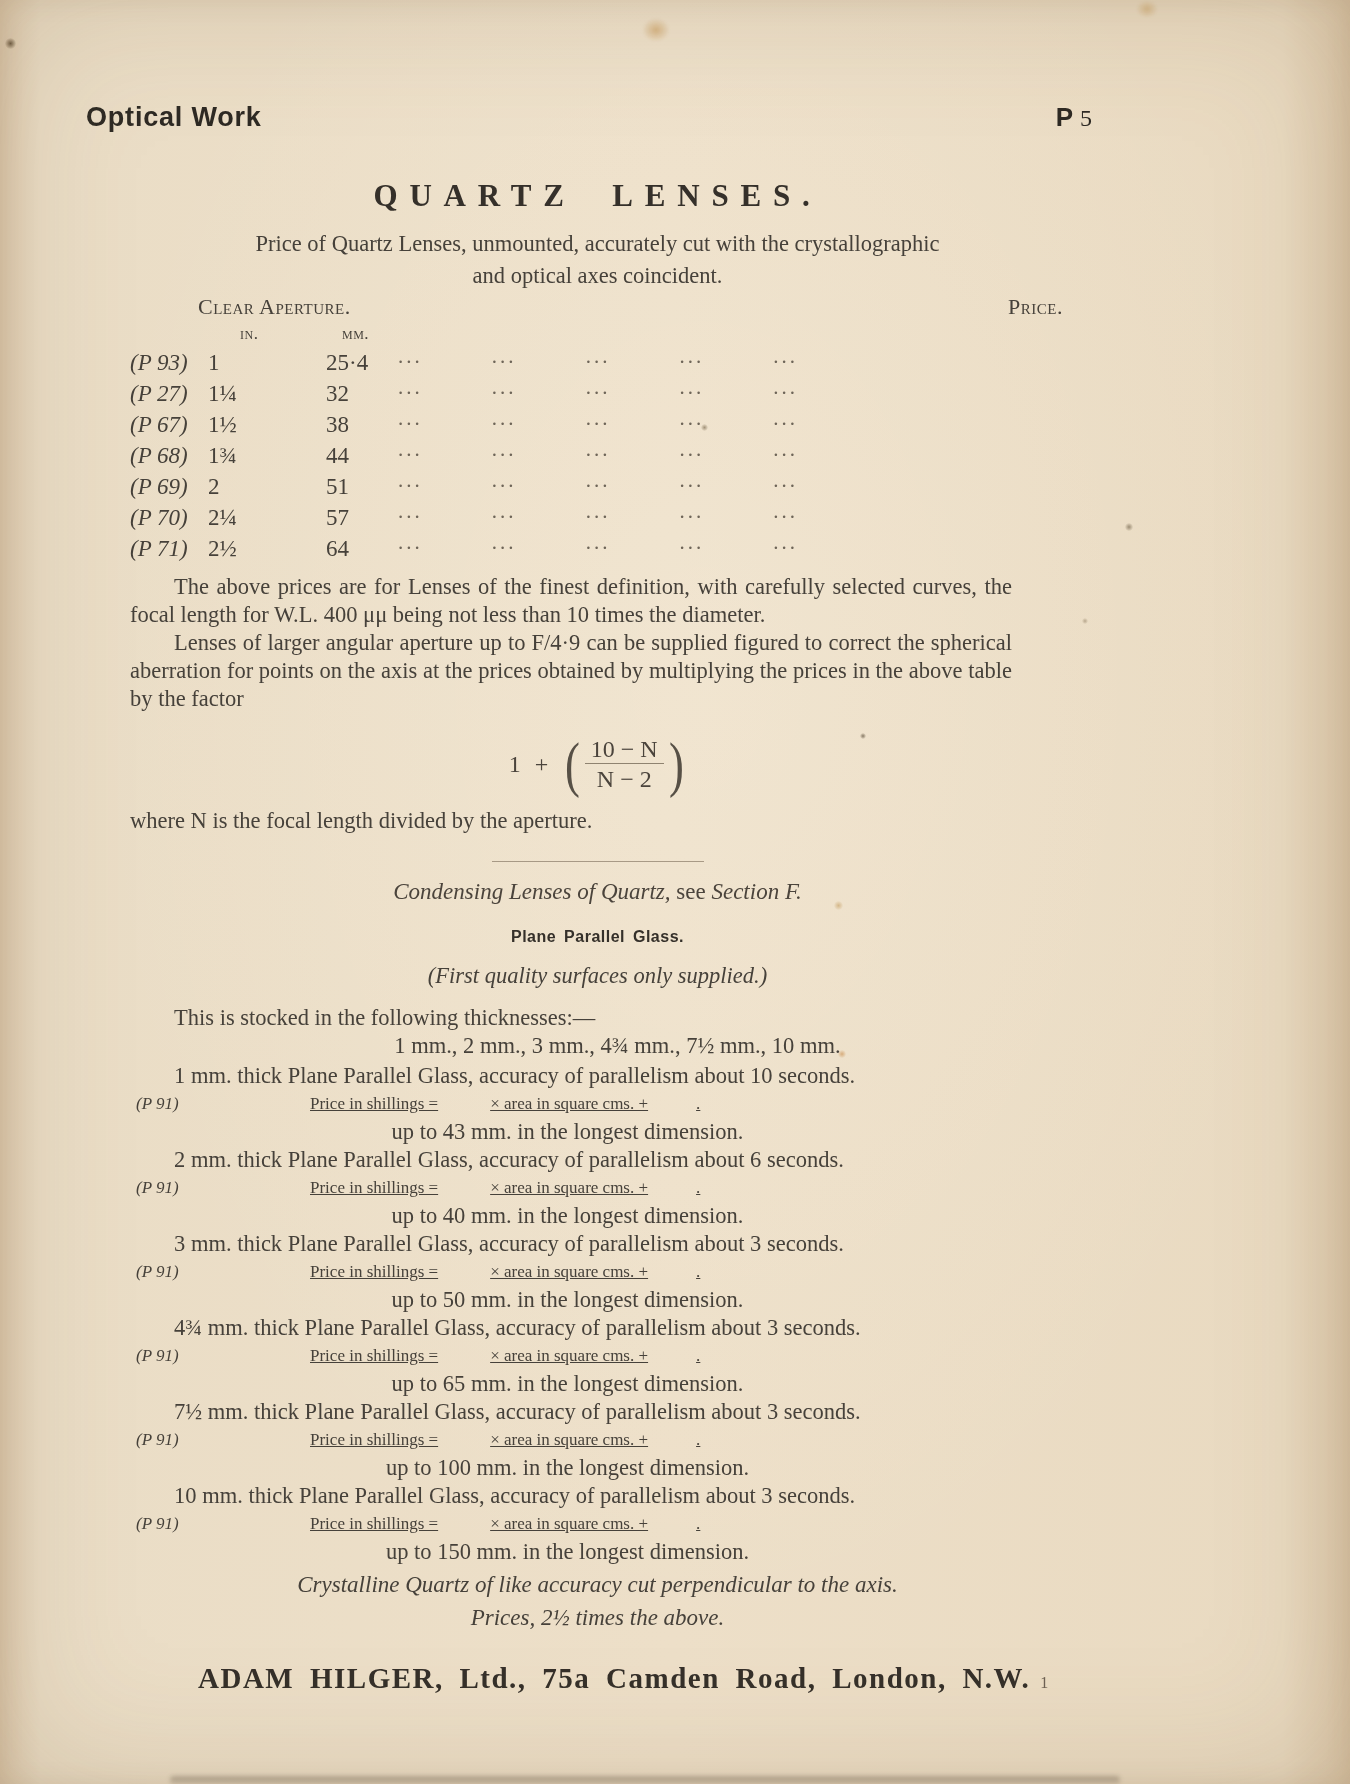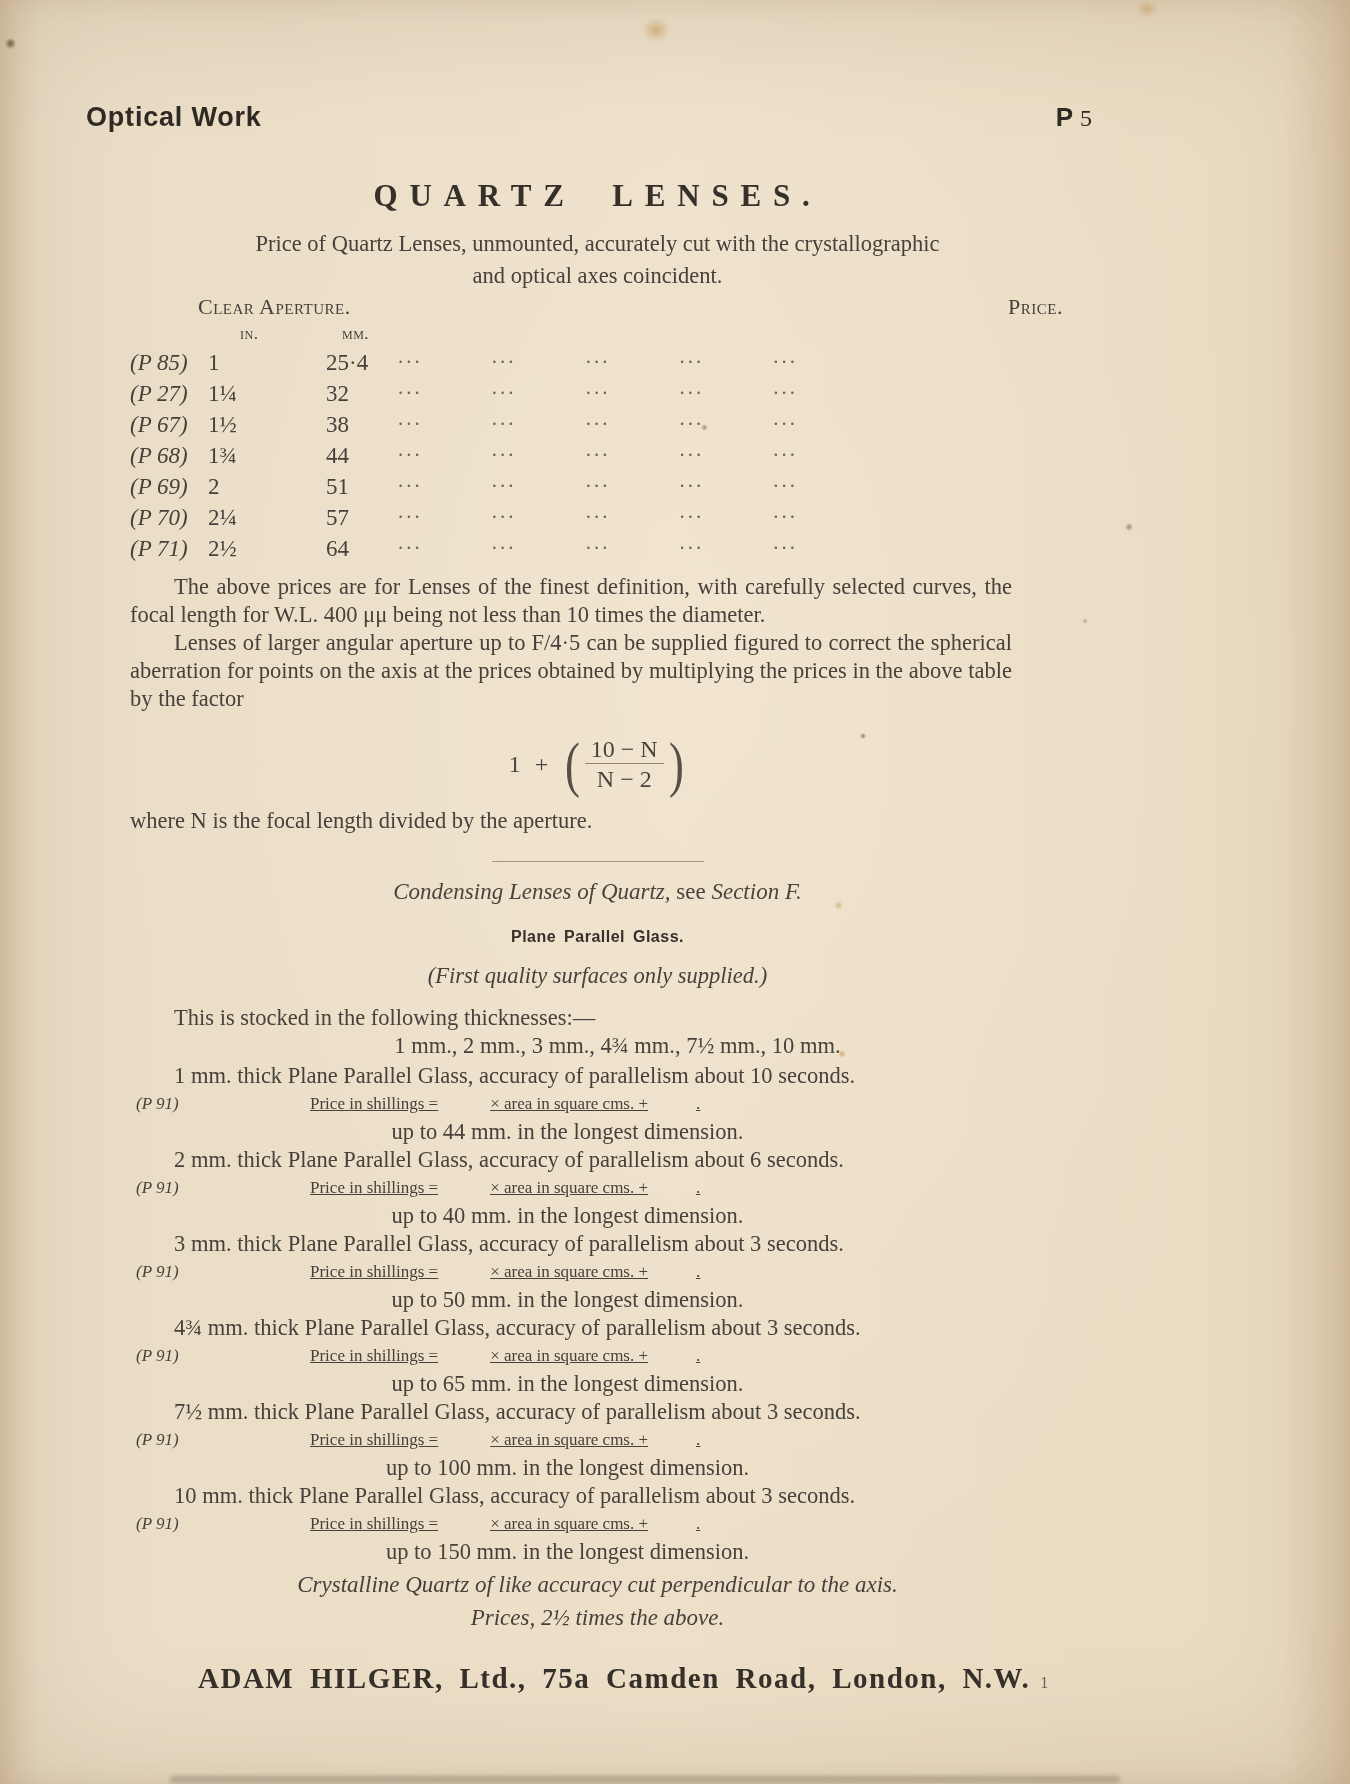--- a/index.html
+++ b/index.html
@@ -123,21 +123,21 @@
       <span class="ch-left sc">Clear Aperture.</span>
       <span class="ch-right sc">Price.</span>
     </div>
     <div class="units">
       <span class="u-in sc">in.</span>
       <span class="u-mm sc">mm.</span>
     </div>
 
     <div id="qz-rows">
   <div class="t-row">
-    <span class="t-code">(P 85)</span>
+    <span class="t-code">(P 93)</span>
     <span class="t-in">1</span>
     <span class="t-mm">25·4</span>
     <span class="t-dots">
       <span>...</span>
       <span>...</span>
       <span>...</span>
       <span>...</span>
       <span>...</span>
     </span>
   </div>
@@ -215,21 +215,21 @@
       <span>...</span>
       <span>...</span>
       <span>...</span>
       <span>...</span>
       <span>...</span>
     </span>
   </div>
 </div>
 
     <p class="para ind p1">The above prices are for Lenses of the finest definition, with carefully selected curves, the focal length for W.L. 400 μμ being not less than 10 times the diameter.</p>
-    <p class="para ind">Lenses of larger angular aperture up to F/4·5 can be supplied figured to correct the spherical aberration for points on the axis at the prices obtained by multiplying the prices in the above table by the factor</p>
+    <p class="para ind">Lenses of larger angular aperture up to F/4·9 can be supplied figured to correct the spherical aberration for points on the axis at the prices obtained by multiplying the prices in the above table by the factor</p>
 
     <div class="formula">
       <span class="f-pre">1 +</span>
       <span class="f-paren">(</span>
       <span class="frac">
         <span class="num">10 − N</span>
         <span class="den">N − 2</span>
       </span>
       <span class="f-paren">)</span>
     </div>
@@ -249,21 +249,21 @@
     <p class="stock">This is stocked in the following thicknesses:—</p>
     <p class="thicknesses">1 mm., 2 mm., 3 mm., 4¾ mm., 7½ mm., 10 mm.</p>
 
     <div id="pp-blocks">
   <div class="pp-block">
     <div class="pp-desc">1 mm. thick Plane Parallel Glass, accuracy of parallelism about 10 seconds.</div>
     <div class="pp-price">
       <span class="pp-code">(P 91)</span>
       <span>Price in shillings =</span><span class="gap1"></span><span>× area in square cms. +</span><span class="gap2"></span><span>.</span>
     </div>
-    <div class="pp-limit">up to 44 mm. in the longest dimension.</div>
+    <div class="pp-limit">up to 43 mm. in the longest dimension.</div>
   </div>
 
   <div class="pp-block">
     <div class="pp-desc">2 mm. thick Plane Parallel Glass, accuracy of parallelism about 6 seconds.</div>
     <div class="pp-price">
       <span class="pp-code">(P 91)</span>
       <span>Price in shillings =</span><span class="gap1"></span><span>× area in square cms. +</span><span class="gap2"></span><span>.</span>
     </div>
     <div class="pp-limit">up to 40 mm. in the longest dimension.</div>
   </div>

